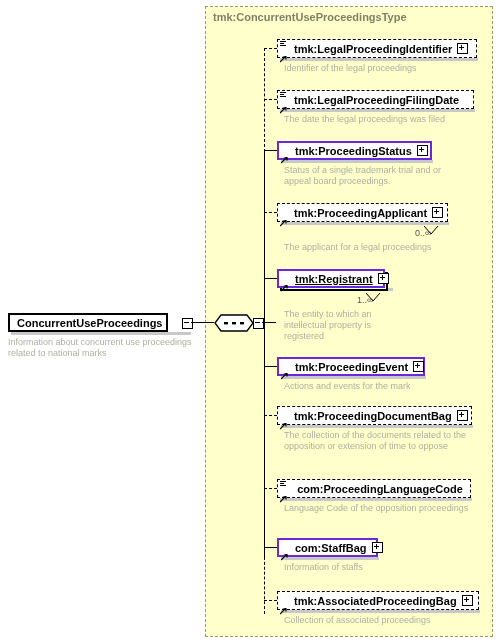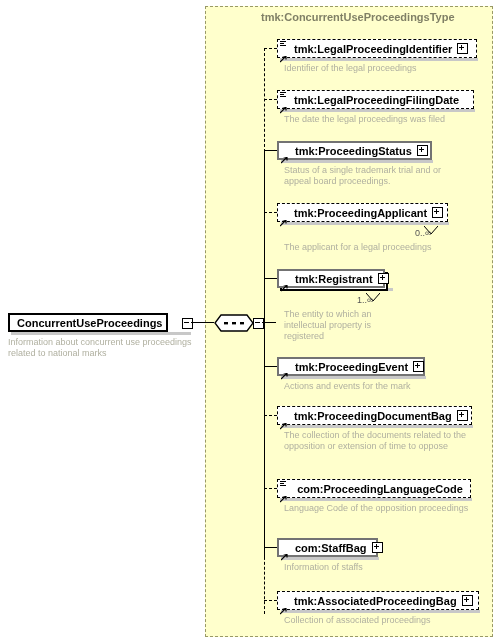--- a/index.html
+++ b/index.html
@@ -23,21 +23,20 @@
     box-sizing:border-box;
   }
   .type-label{
     position:absolute;
     left:213px;top:11px;
     font-size:11px;
     color:#808066;
     font-weight:bold;
     letter-spacing:0px;
     white-space:nowrap;
-    margin-left:48px;
   }
 
   
   .root-box{
     position:absolute;
     left:8px;top:313px;
     height:19px;
     box-sizing:border-box;
     background:#ffffff;
     border:2px solid #000000;
@@ -92,21 +91,21 @@
   
   .el{
     position:absolute;
     height:19px;
     box-sizing:border-box;
     background:#ffffff;
     display:flex;align-items:center;
     white-space:nowrap;
     padding-left:16px;padding-right:4px;
   }
-  .el.solid{border:2px solid #737373;}
+  .el.solid{border:2px solid #6d28d9;}
   .el.dashed{border:1px dashed #000;}
   .el .lbl{font-size:11px;font-weight:bold;color:#000;letter-spacing:0px;}
   .el .pmbox{margin-left:5px;}
 
   
   .lines-icon{
     position:absolute;left:2px;top:1px;width:6px;height:6px;
   }
   .lines-icon i{display:block;height:1px;background:#000;margin-bottom:1px;}
   .lines-icon i:nth-child(1){width:6px;}
@@ -230,21 +229,21 @@
     <svg width="14" height="9" viewBox="0 0 14 9" xmlns="http://www.w3.org/2000/svg">
       <path d="M0 0 L7 8 L14 0" stroke="#000" stroke-width="1" fill="none"></path>
     </svg>
   </div>
   <div class="card" style="left:415px;top:228px;">0..∞</div>
   <div class="desc" style="left:284px;top:242px;width:205px;">The applicant for a legal proceedings</div>
 
   <div class="wire wire-h" style="left:264px;top:278px;width:14px;"></div>
   <div class="el-shadow" style="left:283px;top:288px;width:110px;"></div>
   <div class="stack" style="left:280px;top:272px;width:108px;"></div>
-  <div class="el solid" style="left:277px;top:269px;width:108px;">
+  <div class="el solid" style="left:277px;top:269px;width:108px;text-decoration:underline;">
     <span class="arrow-icon">
       <svg width="7" height="7" viewBox="0 0 7 7" xmlns="http://www.w3.org/2000/svg">
         <path d="M0 6 L6 0 M6 0 L2.6 0 M6 0 L6 3.4" stroke="#000" stroke-width="1.2" fill="none"></path>
       </svg>
     </span>
     <span class="lbl">tmk:Registrant</span>
     <span class="pmbox plus"></span>
   </div>
   <div class="card-hook" style="left:366px;top:288px;">
     <svg width="14" height="9" viewBox="0 0 14 9" xmlns="http://www.w3.org/2000/svg">

